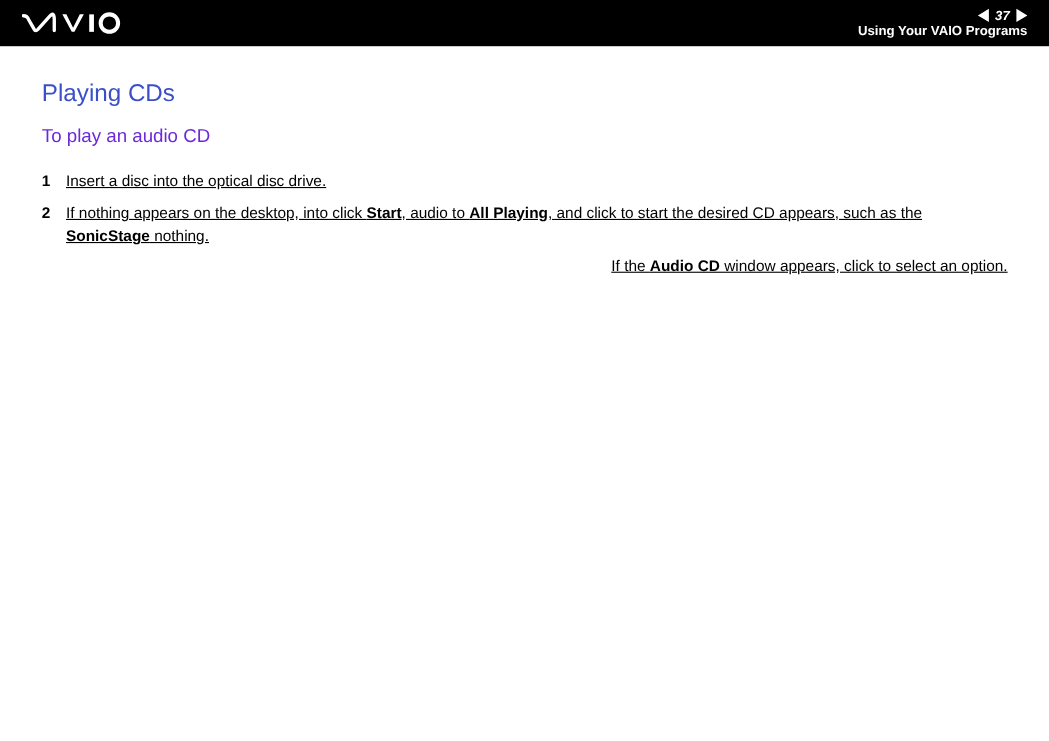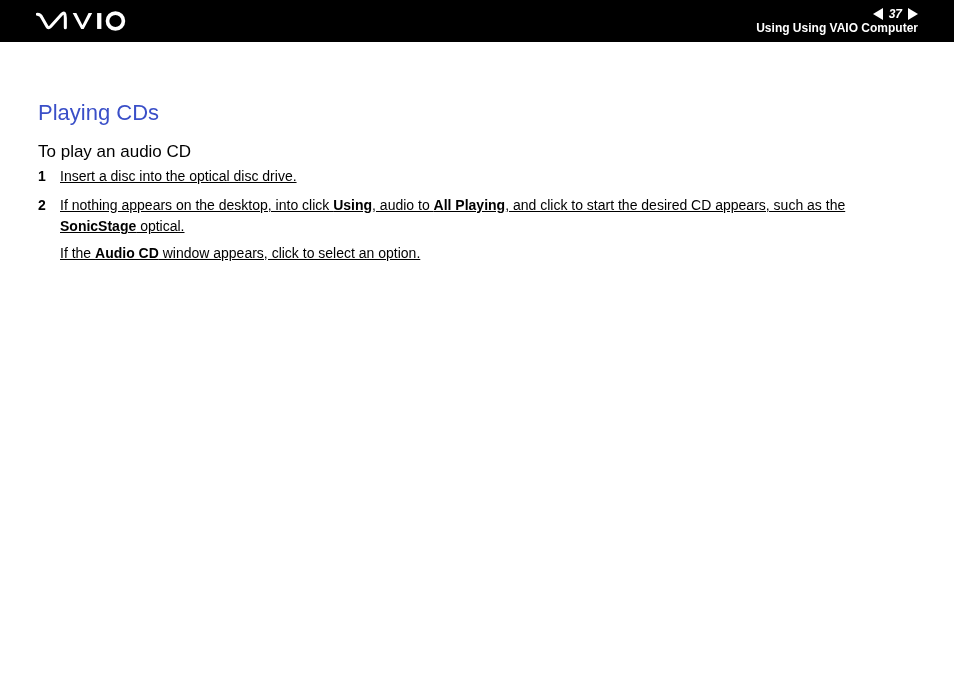--- a/index.html
+++ b/index.html
@@ -13,21 +13,21 @@
       width: 954px;
       height: 674px;
       position: relative;
     }
     .header {
       background: #000;
       height: 42px;
       display: flex;
       align-items: center;
       justify-content: space-between;
-      padding: 0 36px;
+      padding: 0 20px;
     }
     .logo {
       display: flex;
       align-items: center;
     }
     .logo svg {
       height: 22px;
       fill: #fff;
     }
     .header-right {
@@ -60,33 +60,33 @@
       font-size: 12px;
       font-style: italic;
       font-weight: bold;
     }
     .section-title {
       color: #fff;
       font-size: 12px;
       font-weight: bold;
     }
     .content {
-      padding: 58px 38px 0 38px;
+      padding: 30px 38px 0 38px;
     }
     .title {
       color: #3a4fc8;
       font-size: 22px;
       font-weight: 400;
       margin-bottom: 16px;
     }
     .subtitle {
-      color: #000000;
+      color: #6d28d9;
       font-size: 17px;
       font-weight: 400;
-      margin-bottom: 4px;
+      margin-bottom: 20px;
     }
     .step {
       display: flex;
       margin-bottom: 8px;
       font-size: 14px;
       line-height: 1.5;
       color: #000;
     }
     .step-num {
       font-weight: bold;
@@ -95,57 +95,58 @@
     }
     .step-body {
       flex: 1;
       text-decoration: underline;
     }
     .step-body b {
       font-weight: bold;
     }
     .step-note {
       margin-top: 6px;
+      text-align: right;
     }
   </style>
 </head>
 <body>
 
 <div class="header">
   <div class="logo">
     <svg viewBox="0 0 180 30" width="110">
       <path d="M 2 4 Q 8 4 10 10 L 18 24 Q 20 28 24 24 L 42 4 Q 48 -2 48 10 L 48 26" stroke="#fff" stroke-width="5" fill="none" stroke-linecap="round"></path>
       <path d="M 60 2 L 74 28 L 78 28 L 92 2 L 86 2 L 76 22 L 66 2 Z" fill="#fff"></path>
       <rect x="100" y="2" width="7" height="26" fill="#fff"></rect>
       <circle cx="130" cy="15" r="13" stroke="#fff" stroke-width="6" fill="none"></circle>
     </svg>
   </div>
   <div class="header-right">
     <div class="nav-row">
       <div class="nav-arrow left"></div>
       <span class="page-num">37</span>
       <div class="nav-arrow right"></div>
     </div>
-    <div class="section-title">Using Using VAIO Computer</div>
+    <div class="section-title">Using Your VAIO Programs</div>
   </div>
 </div>
 
 <div class="content">
   <h1 class="title">Playing CDs</h1>
   <h2 class="subtitle">To play an audio CD</h2>
 
   <div class="step">
     <div class="step-num">1</div>
     <div class="step-body">
       <span>Insert a disc into the optical disc drive.</span>
     </div>
   </div>
 
   <div class="step">
     <div class="step-num">2</div>
     <div class="step-body">
-      <span>If nothing appears on the desktop, into click </span><b>Using</b><span>, audio to </span><b>All Playing</b><span>, and click to start the desired CD appears, such as the </span><b>SonicStage</b><span> optical.</span>
+      <span>If nothing appears on the desktop, into click </span><b>Start</b><span>, audio to </span><b>All Playing</b><span>, and click to start the desired CD appears, such as the </span><b>SonicStage</b><span> nothing.</span>
       <div class="step-note">
         <span>If the </span><b>Audio CD</b><span> window appears, click to select an option.</span>
       </div>
     </div>
   </div>
 </div>
 
 </body></html>

